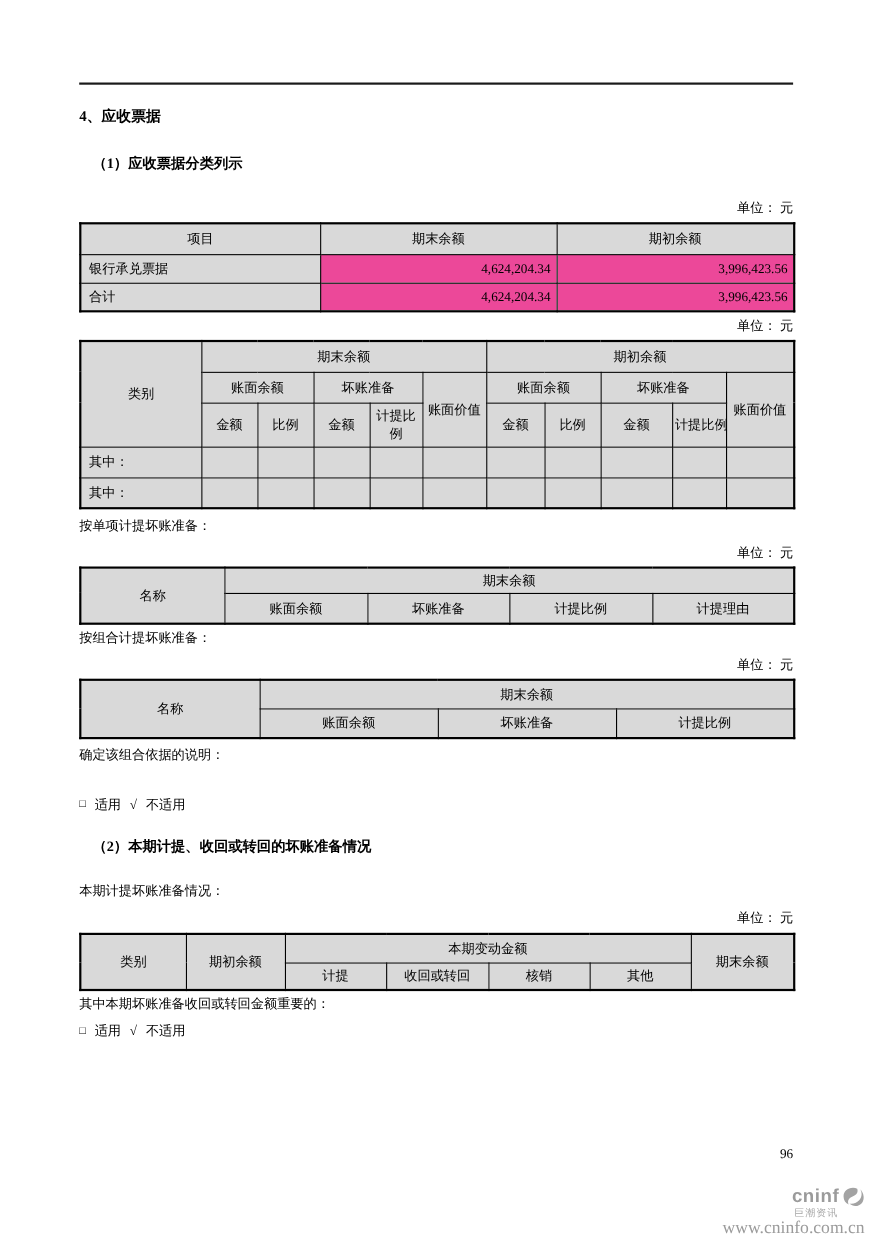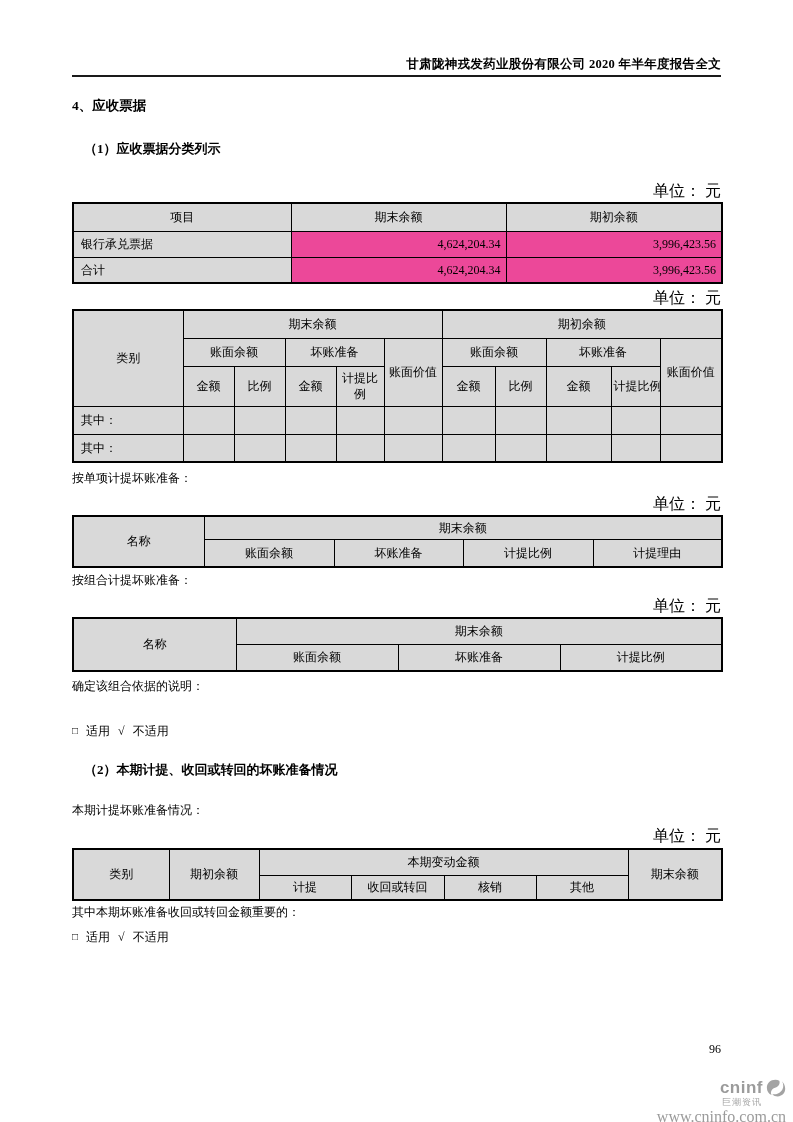--- a/index.html
+++ b/index.html
@@ -5,21 +5,21 @@
   html,body{margin:0;padding:0;background:#fff;}
   .page{position:relative;width:793px;height:1122px;background:#fff;overflow:hidden;
         font-family:"Liberation Serif","DejaVu Serif",serif;color:#000;}
   .abs{position:absolute;}
   .content-x{left:72px;width:649px;}
   .hdr-title{top:56px;text-align:right;font-size:12.5px;font-weight:bold;letter-spacing:.3px;}
   .hdr-rule{top:75px;border-top:2px solid #1a1a1a;height:0;}
   .sec-title{font-size:13.5px;font-weight:bold;}
   .sub-title{font-size:13px;font-weight:bold;}
   .note{font-size:12px;}
-  .unit{font-size:16px;text-align:right;}
+  .unit{font-size:12px;text-align:right;}
   table{border-collapse:collapse;table-layout:fixed;font-size:12px;border:2px solid #000;}
   td{border:1px solid #000;text-align:center;vertical-align:middle;padding:1px 2px;line-height:1.35;
      overflow:hidden;}
   td.g{background:#d9d9d9;}
   table.all-gray td{background:#d9d9d9;}
   td.left{text-align:left;padding-left:7px;}
   td.num{text-align:right;padding-right:5px;background:#ec4899;}
   td.nowrap{white-space:nowrap;}
   .applic{font-size:12px;}
   .applic .box{font-size:10px;position:relative;top:-1px;}
@@ -36,21 +36,20 @@
   .t2 tr.h1{height:28px;} .t2 tr.h2{height:28px;} .t2 tr.h3{height:40px;} .t2 tr.r{height:28px;}
   .t3 tr.h1{height:23px;} .t3 tr.h2{height:28px;}
   .t4 tr.h1{height:26px;} .t4 tr.h2{height:27px;}
   .t5 tr.h1{height:26px;} .t5 tr.h2{height:25px;}
 </style>
 </head>
 <body>
 
 <div class="page">
 
-  <div class="abs content-x hdr-title">甘肃陇神戎发药业股份有限公司 2020 年半年度报告全文</div>
   <div class="abs content-x hdr-rule"></div>
 
   <div class="abs sec-title" style="top:97px;left:72px;">4、应收票据</div>
   <div class="abs sub-title" style="top:140px;left:84px;">（1）应收票据分类列示</div>
 
   <div class="abs content-x unit" style="top:181px;">单位： 元</div>
 
   <table class="abs t1" style="top:202px;left:72px;width:649px;">
     <colgroup>
         <col style="width:218px">

